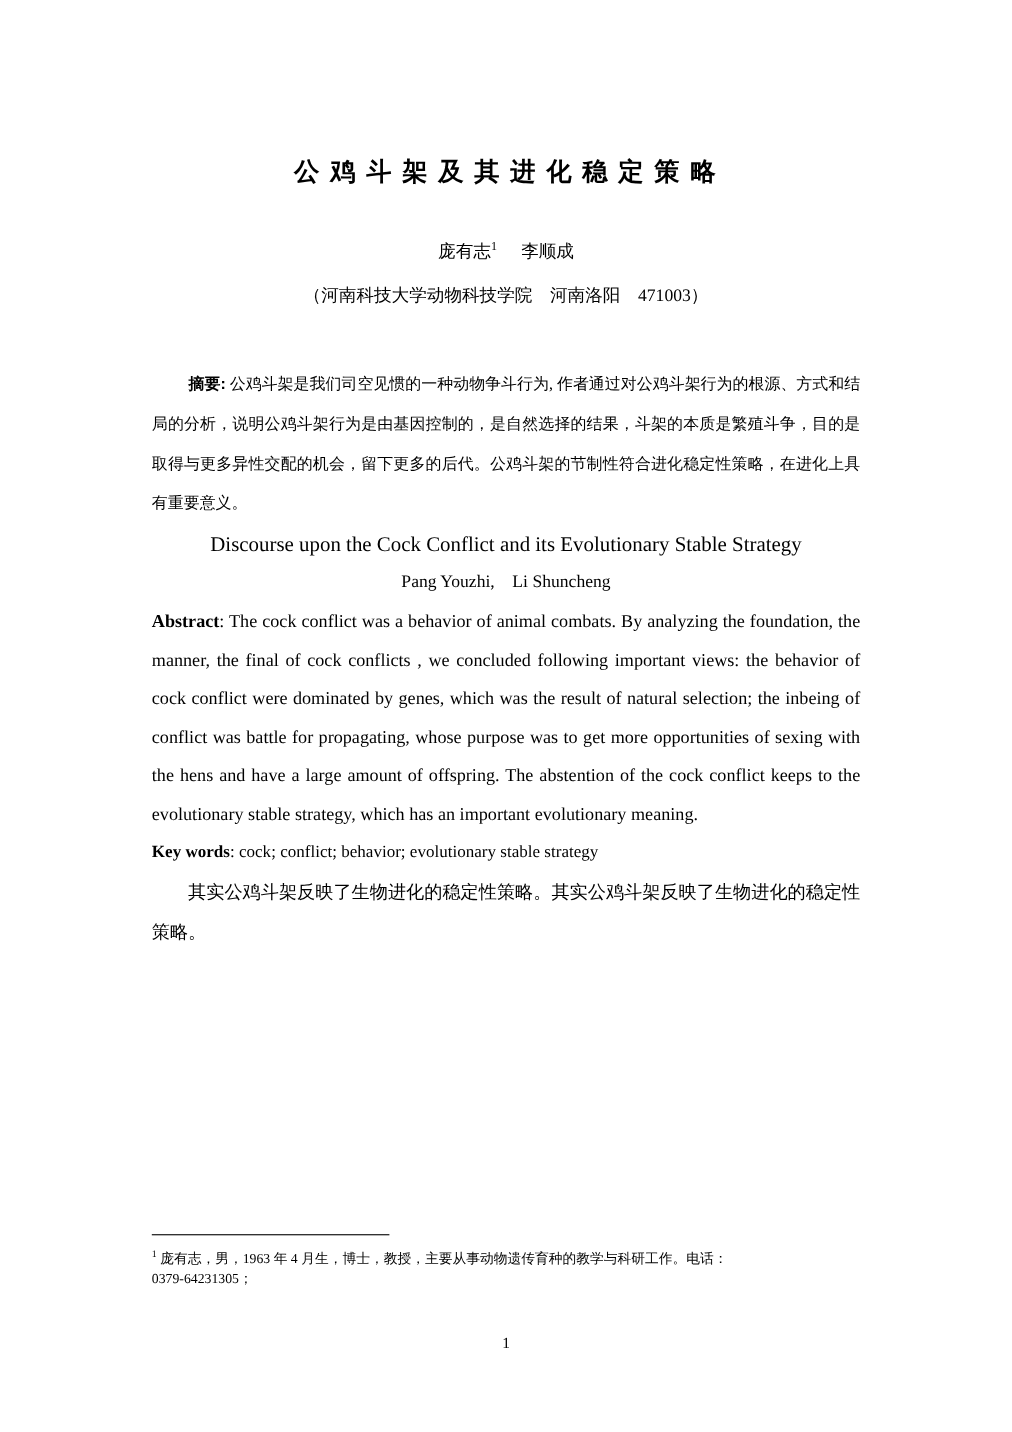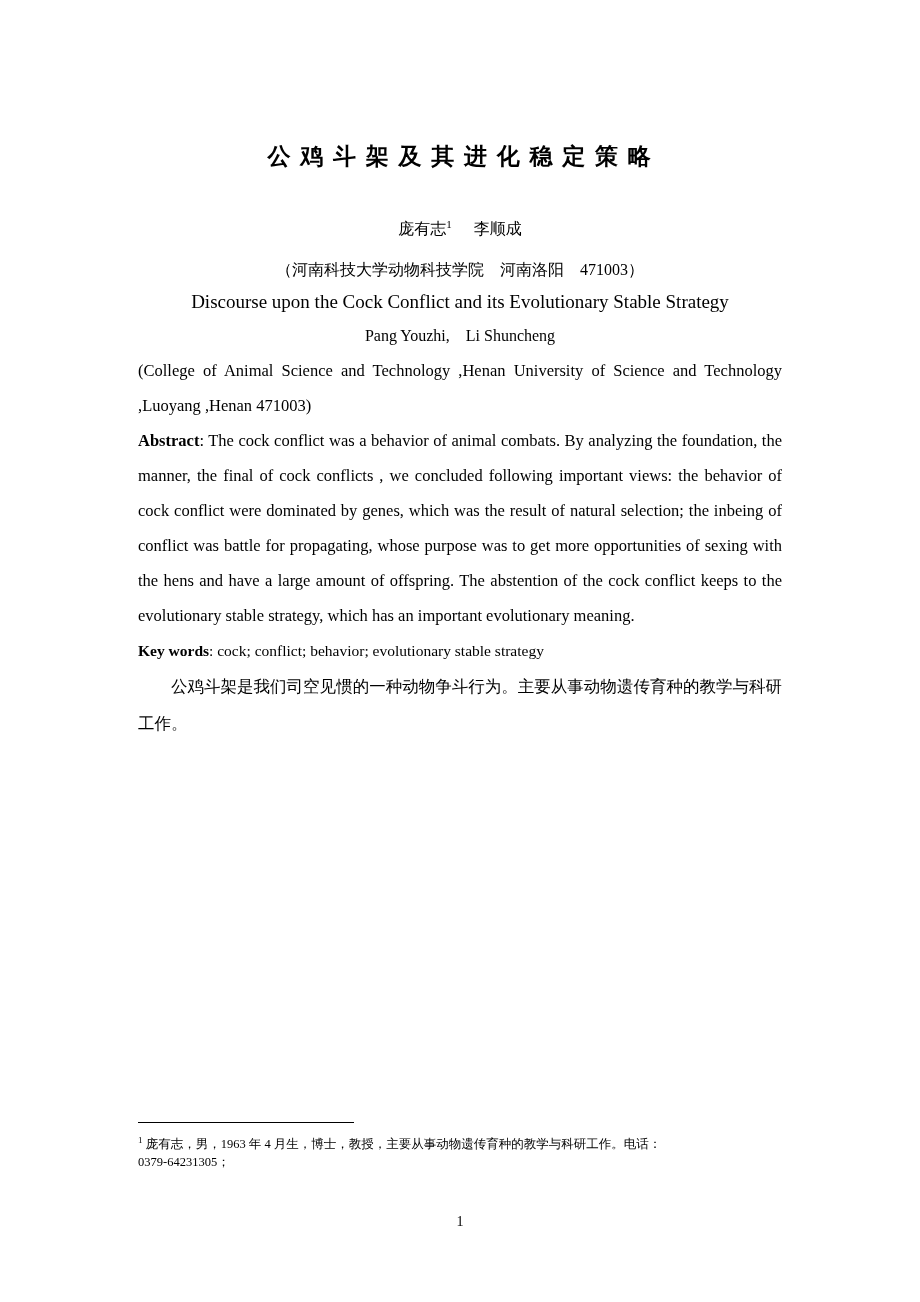--- a/index.html
+++ b/index.html
@@ -115,33 +115,33 @@
 <body>
 
 <div class="page">
 
   <h1 class="title-cn">公 鸡 斗 架 及 其 进 化 稳 定 策 略</h1>
 
   <div class="authors-cn"><span>庞有志</span><sup>1</sup><span class="author-gap"></span><span>李顺成</span></div>
 
   <div class="affil-cn">（河南科技大学动物科技学院　河南洛阳　471003）</div>
 
+  <p class="abstract-cn"><b>摘要:</b><span> 公鸡斗架是我们司空见惯的一种动物争斗行为, 作者通过对公鸡斗架行为的根源、方式和结局的分析，说明公鸡斗架行为是由基因控制的，是自然选择的结果，斗架的本质是繁殖斗争，目的是取得与更多异性交配的机会，留下更多的后代。公鸡斗架的节制性符合进化稳定性策略，在进化上具有重要意义。</span></p>
 
 
   <h2 class="title-en">Discourse upon the Cock Conflict and its Evolutionary Stable Strategy</h2>
 
   <div class="authors-en">Pang Youzhi,    Li Shuncheng</div>
 
-  <p class="affil-en">(College of Animal Science and Technology ,Henan University of Science and Technology ,Luoyang ,Henan 471003)</p>
 
   <p class="abstract-en"><b>Abstract</b><span>: The cock conflict was a behavior of animal combats. By analyzing the foundation, the manner, the final of cock conflicts , we concluded following important views: the behavior of cock conflict were dominated by genes, which was the result of natural selection; the inbeing of conflict was battle for propagating, whose purpose was to get more opportunities of sexing with the hens and have a large amount of offspring. The abstention of the cock conflict keeps to the evolutionary stable strategy, which has an important evolutionary meaning.</span></p>
 
   <p class="keywords-en"><b>Key words</b><span>: cock; conflict; behavior; evolutionary stable strategy</span></p>
 
-  <p class="body-para">公鸡斗架是我们司空见惯的一种动物争斗行为。主要从事动物遗传育种的教学与科研工作。</p>
+  <p class="body-para">其实公鸡斗架反映了生物进化的稳定性策略。其实公鸡斗架反映了生物进化的稳定性策略。</p>
 
 
   <div class="footnote-area">
     <div class="footnote-rule"></div>
     <p class="footnote-line"><sup>1</sup><span> 庞有志，男，1963 年 4 月生，博士，教授，主要从事动物遗传育种的教学与科研工作。电话：</span></p>
     <p class="footnote-line">0379-64231305；</p>
   </div>
 
   <div class="page-number">1</div>
 

